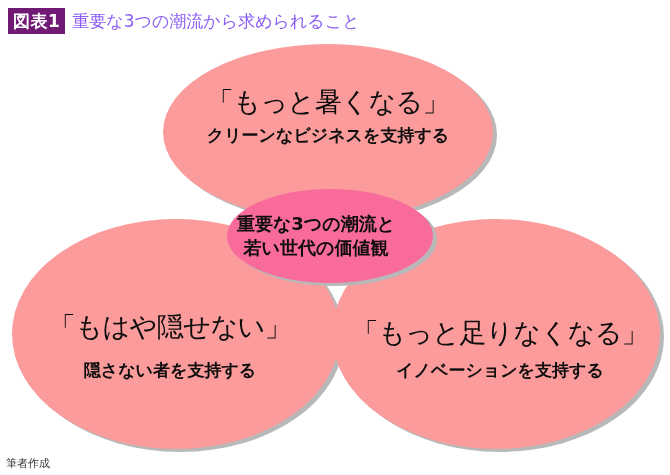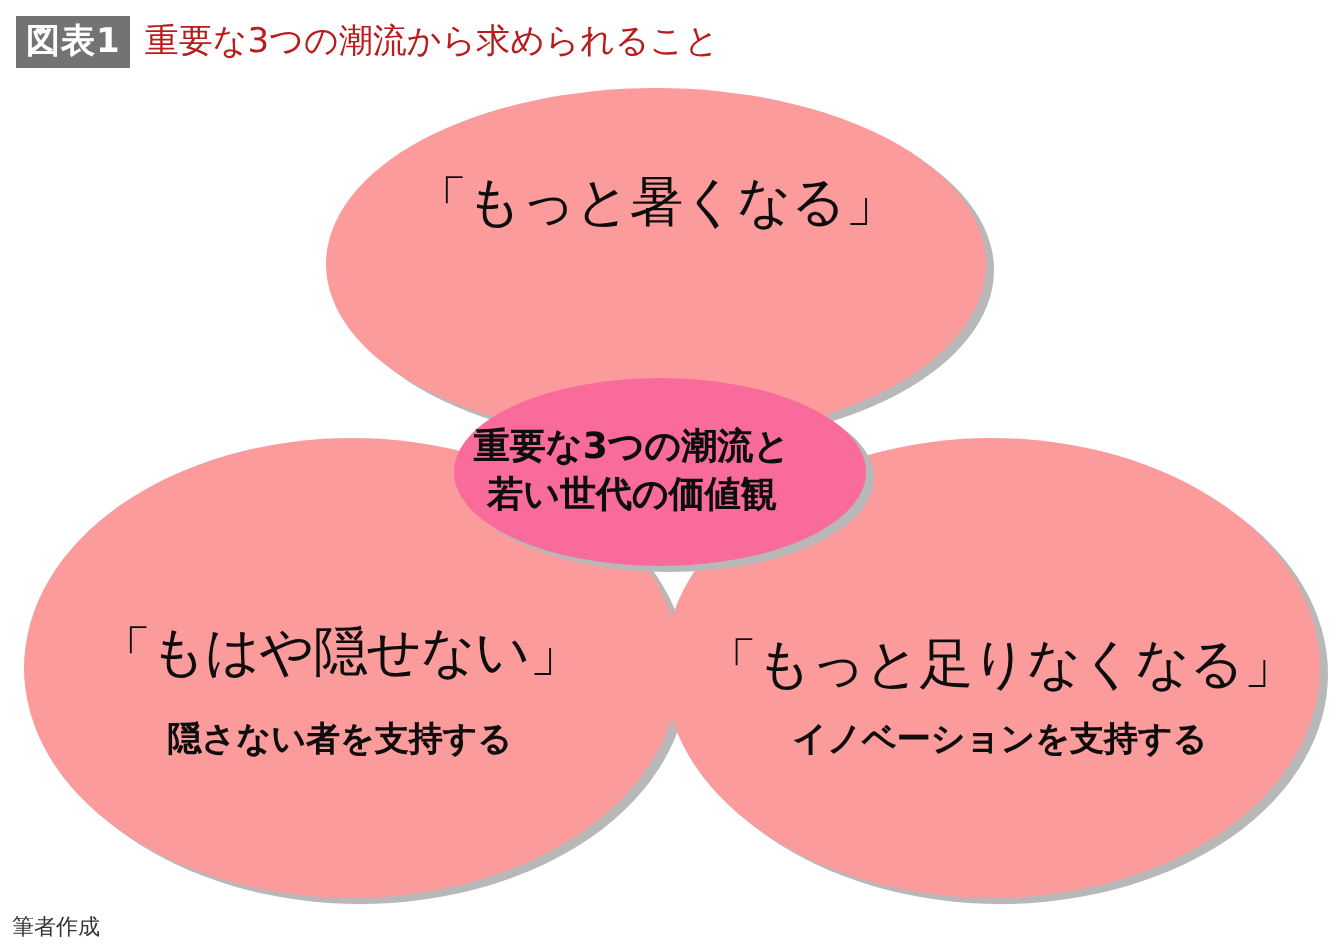--- a/index.html
+++ b/index.html
@@ -17,33 +17,33 @@
     }
     .header {
       position: absolute;
       left: 8px;
       top: 8px;
       height: 26px;
       display: flex;
       align-items: center;
     }
     .fig-label {
-      background: #737373;
+      background: #701a75;
       color: #ffffff;
       font-weight: bold;
       font-size: 17px;
       line-height: 26px;
       height: 26px;
       padding: 0 5px;
       letter-spacing: 0.5px;
     }
     .fig-title {
       margin-left: 7px;
       font-size: 17px;
-      color: #b91c1c;
+      color: #8b5cf6;
       line-height: 26px;
     }
     svg.diagram {
       position: absolute;
       left: 0;
       top: 0;
     }
     .ell-text {
       position: absolute;
       text-align: center;
@@ -100,20 +100,21 @@
   </g>
 
   <g>
     <ellipse cx="334" cy="239" rx="103" ry="47" fill="#b8b8b8"></ellipse>
     <ellipse cx="330" cy="236" rx="103" ry="47" fill="#f96b9b"></ellipse>
   </g>
 </svg>
 
 <div class="ell-text" style="left:178px; top:86px; width:300px;">
   <div class="main-label">「もっと暑くなる」</div>
+  <div class="sub-label" style="margin-top:6px;">クリーンなビジネスを支持する</div>
 </div>
 
 <div class="ell-text" style="left:216px; top:212px; width:200px;">
   <div class="center-label">重要な3つの潮流と</div>
   <div class="center-label">若い世代の価値観</div>
 </div>
 
 <div class="ell-text" style="left:20px; top:311px; width:300px;">
   <div class="main-label">「もはや隠せない」</div>
   <div class="sub-label" style="margin-top:16px;">隠さない者を支持する</div>

